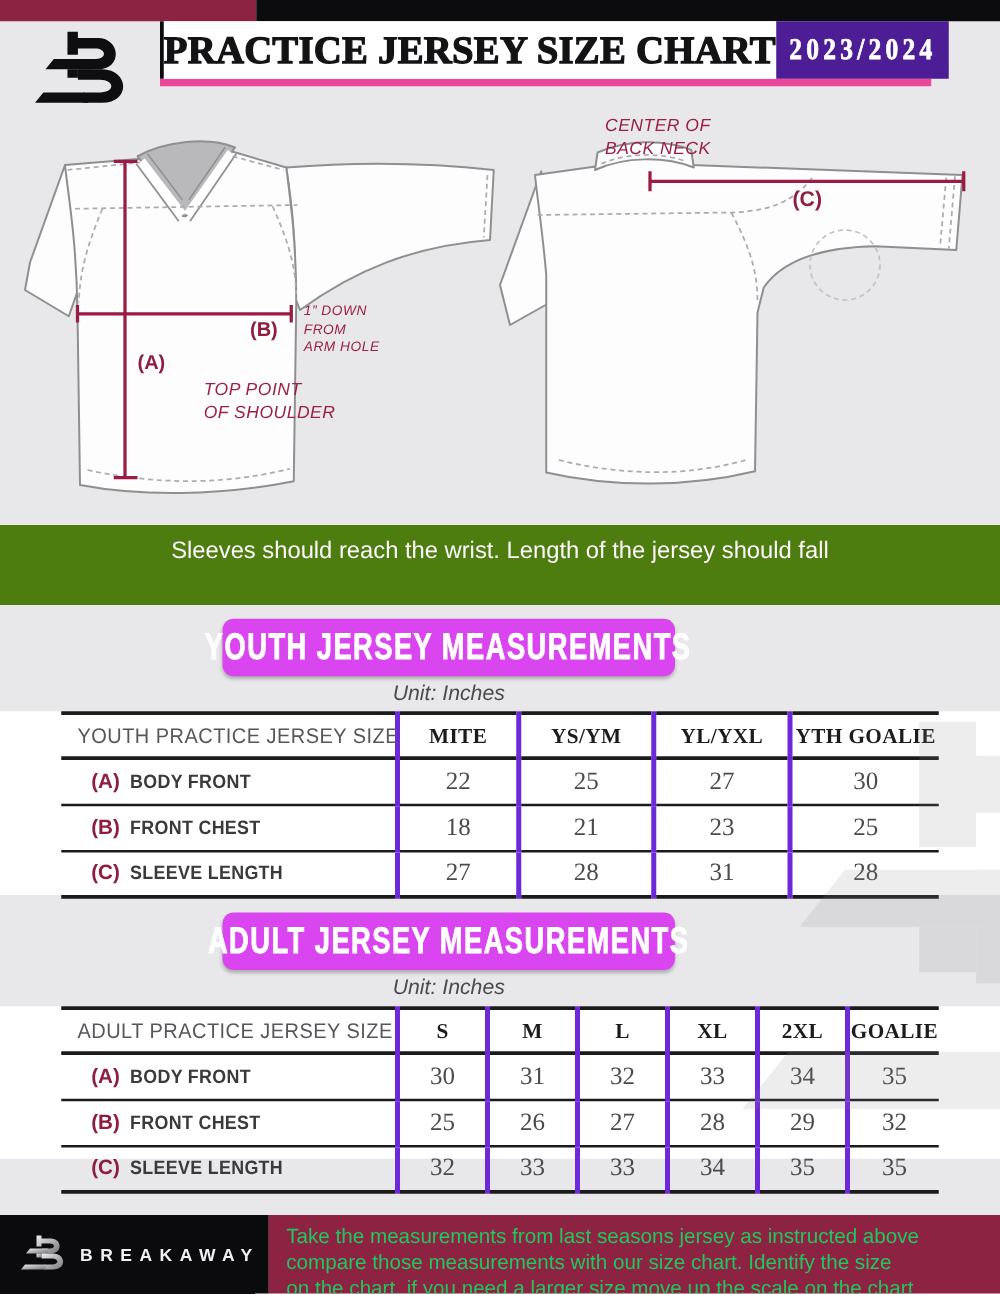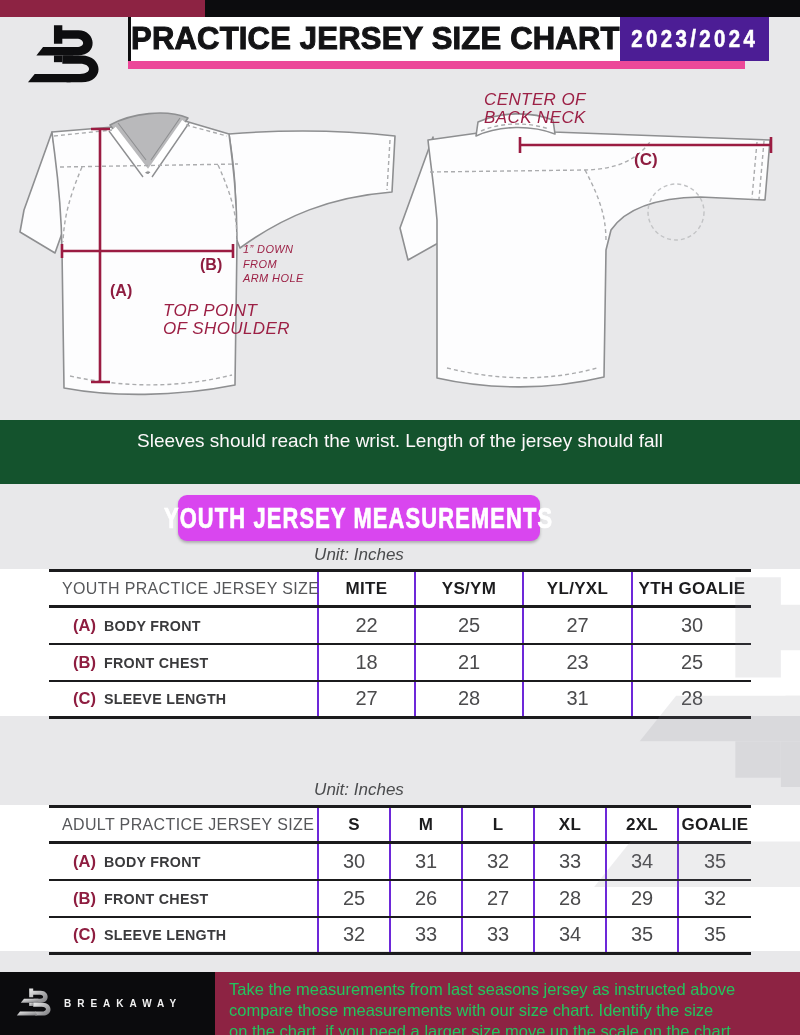--- a/index.html
+++ b/index.html
@@ -9,73 +9,73 @@
     background:#E8E8EA; overflow:hidden;
     font-family:"Liberation Sans", sans-serif;
   }
   .abs { position:absolute; }
 
   
   .strip-maroon { left:0; top:0; width:205px; height:17px; background:#8D2343; }
   .strip-black  { left:205px; top:0; width:595px; height:17px; background:#0C0C0E; }
 
   
-  .header-band { left:128px; top:17px; width:617px; height:52px; border-bottom:8px solid #ec4899; display:flex; }
+  .header-band { left:128px; top:17px; width:617px; height:52px; border-bottom:6px solid #ec4899; display:flex;font-family:Liberation Serif, serif; }
   .title-box { width:520px; height:100%; background:#FFFFFF; border-left:3px solid #0C0C0E;
                display:flex; align-items:center; justify-content:center; }
   .title-box h1 { font-size:31px; font-weight:bold; color:#131315; letter-spacing:.2px;
                   -webkit-text-stroke:1px #131315; white-space:nowrap; }
   .year-box { flex:1; height:100%; background:#4c1d95; display:flex; align-items:center; justify-content:flex-end; }
   .year-box span { display:inline-block; font-size:24px; font-weight:bold; color:#fff;
                    letter-spacing:4px; transform:scaleX(.85); -webkit-text-stroke:.6px #fff; white-space:nowrap; }
 
   .logo-main { left:26px; top:22px; width:76px; height:72px; }
 
   
   .diagram { left:0; top:70px; width:800px; height:350px; }
   .diagram svg { position:absolute; left:0; top:0; }
   .note { position:absolute; color:#9C2045; font-style:italic; font-size:11px; line-height:14.5px;
           letter-spacing:.4px; white-space:nowrap; }
-  .note.big { font-size:17px; line-height:18px; }
+  .note.big { font-size:14px; line-height:18px; }
   .mlabel { position:absolute; color:#8E1D40; font-weight:bold; font-size:16px; white-space:nowrap; }
 
   
-  .banner { left:0; top:420px; width:800px; height:64px; background:#14532d;
+  .banner { left:0; top:420px; width:800px; height:64px; background:#4d7c0f;
             color:#FDF8FA; text-align:center; padding-top:8px; font-size:19px; line-height:25px; }
 
   
   .pill { left:178px; width:362px; height:46px; background:#d946ef; border-radius:9px;
           display:flex; align-items:center; justify-content:center; box-shadow:0 2px 3px rgba(0,0,0,.25); }
   .pill span { display:inline-block; color:#fff; font-size:28px; font-weight:bold; letter-spacing:1.5px;
                transform:scale(.78,1.06); -webkit-text-stroke:.7px #fff; white-space:nowrap; }
   .unit { left:178px; width:362px; text-align:center; font-style:italic; font-size:17px; color:#4A4B4D; }
 
   
   .band { left:0; width:800px; background:#FFFFFF; }
   table { border-collapse:collapse; table-layout:fixed; margin-left:49px; width:702px; }
   th, td { padding:0; text-align:center; vertical-align:middle; }
   tr.head th { height:36px; border-top:3px solid #1B1B1D; border-bottom:3px solid #1B1B1D; }
   tr.r td { height:37px; border-bottom:2px solid #1B1B1D; }
   tr.r:last-child td { border-bottom:3px solid #1B1B1D; }
-  th + th, td + td { border-left:2px solid #6d28d9; }
+  th + th, td + td { border-left:4px solid #6d28d9;font-family:Liberation Serif, serif; }
   th.size-h { text-align:left; padding-left:13px; }
   th.size-h .cond { display:inline-block; transform:scaleX(.94); transform-origin:left center;
                     font-weight:normal; font-size:17px; color:#56575A; letter-spacing:.4px; white-space:nowrap; }
   th.col-h { font-size:17px; color:#1C1C1E; letter-spacing:.3px; }
   td.lbl { text-align:left; padding-left:24px; white-space:nowrap; }
   td.lbl .key { color:#8E1D40; font-weight:bold; font-size:16.5px; }
   td.lbl .name { display:inline-block; margin-left:8px; font-size:15.5px; font-weight:bold; color:#3A3A3C;
                  letter-spacing:.3px; transform:scaleX(.92); transform-origin:left center; }
   td.val { font-size:20px; color:#4B4B4D; }
 
   
   .footer { left:0; top:972px; width:800px; height:63px; display:flex; }
   .footer-black { width:215px; background:#0B0B0D; display:flex; align-items:center; padding-left:16px; }
   .footer-black svg { width:36px; height:40px; }
-  .brand { color:#F2F2F2; font-size:10px; font-weight:bold; letter-spacing:6px; margin-left:12px; white-space:nowrap; }
+  .brand { color:#F2F2F2; font-size:14px; font-weight:bold; letter-spacing:6px; margin-left:12px; white-space:nowrap; }
   .footer-maroon { flex:1; background:#8D2343; color:#22c55e; padding:7px 8px 0 14px;
                    font-size:16.5px; line-height:21px; }
 
   .watermark { left:585px; top:520px; width:410px; height:470px; opacity:.15; pointer-events:none; z-index:5; }
 </style>
 </head>
 <body>
 
 <div class="page">
 
@@ -202,22 +202,25 @@
         <td class="lbl"><span class="key">(C)</span><span class="name">SLEEVE LENGTH</span></td>
         <td class="val">27</td>
         <td class="val">28</td>
         <td class="val">31</td>
         <td class="val">28</td>
       </tr>
     </tbody>
       </table>
   </div>
 
+  <div class="abs pill" style="top:730px;">
+    <span>ADULT JERSEY MEASUREMENTS</span>
+  </div>
   <div class="abs unit" style="top:780px;">Unit: Inches</div>
-  <div class="abs band" style="top:805px; height:146px;">
+  <div class="abs band" style="top:805px; height:122px;">
     <table>
       <colgroup>
           <col style="width:269px">
           <col style="width:72px">
           <col style="width:72px">
           <col style="width:72px">
           <col style="width:72px">
           <col style="width:72px">
           <col style="width:73px">
         </colgroup>

